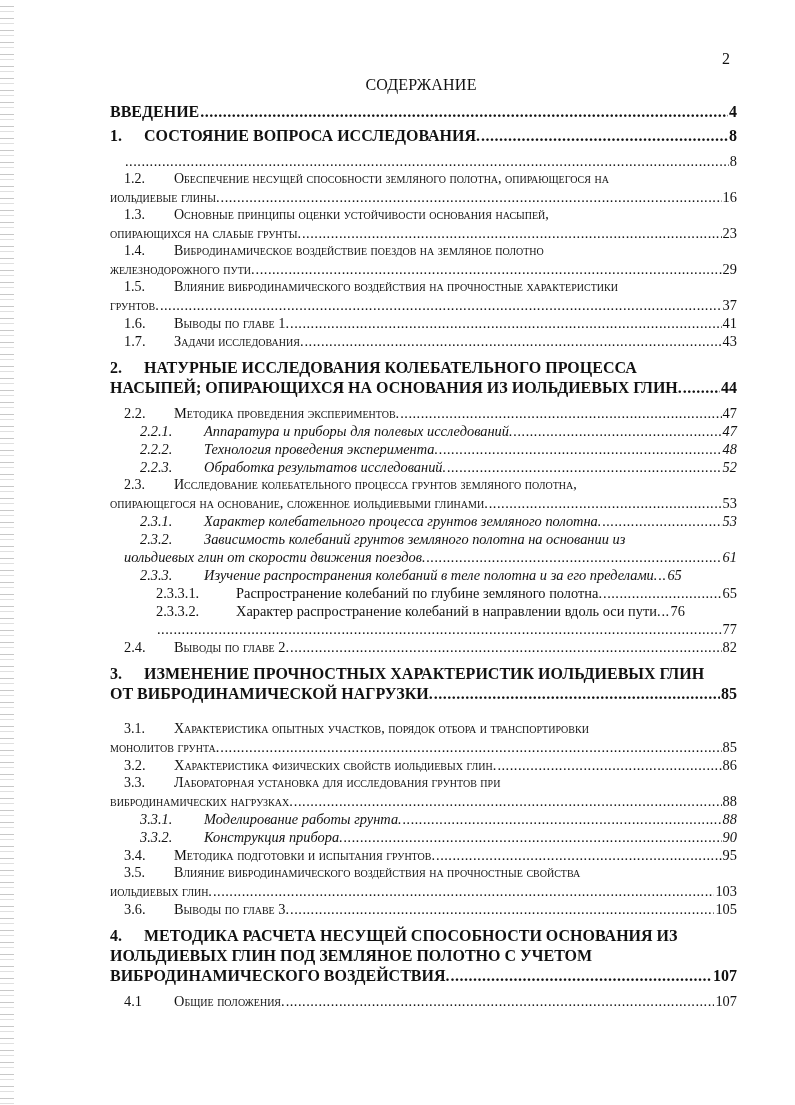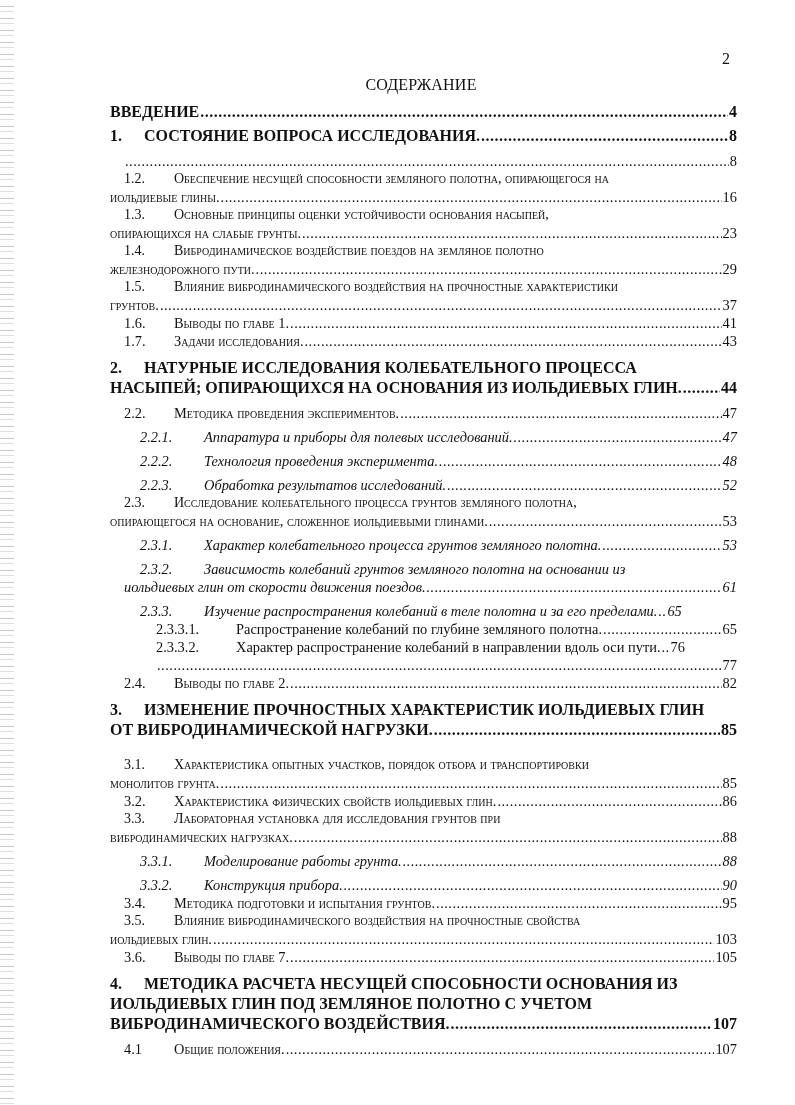--- a/index.html
+++ b/index.html
@@ -17,21 +17,21 @@
   .row .pg { white-space: nowrap; }
   .entry { margin: 0; }
   .lvl0 { font-weight: bold; font-size: 16px; }
   .lvl0 .row { font-size: 16px; line-height: 20px; }
   .lvl0 .line1 { font-size: 16px; line-height: 20px; white-space: nowrap; }
   .ch { margin-top: 4px; margin-bottom: 6px; }
   .lvl1 { padding-left: 14px; }
   .lvl1 .num { display: inline-block; width: 50px; }
   .lvl1 .line1 { font-variant: small-caps; font-size: 14px; line-height: 18px; white-space: nowrap; }
   .lvl1 .row { font-variant: small-caps; }
-  .lvl2 { padding-left: 30px; font-style: italic; margin-top: 6px; }
+  .lvl2 { padding-left: 30px; font-style: italic; }
   .lvl2 .num { display: inline-block; width: 64px; }
   .lvl2 .line1 { font-size: 14.4px; line-height: 18px; white-space: nowrap; }
   .lvl2 .cont { margin-left: -16px; }
   .lvl3 { padding-left: 46px; }
   .lvl3 .num { display: inline-block; width: 80px; }
   .chnum { display: inline-block; width: 34px; }
   .cont1 { margin-left: -14px; align-items: flex-end; }
 </style>
 </head>
 <body>
@@ -262,21 +262,21 @@
   <div class="entry lvl1">
     <div class="line1"><span class="num">3.5.</span><span>Влияние вибродинамического воздействия на прочностные свойства</span></div>
     <div class="row cont1">
         <span class="txt">иольдиевых глин.</span>
         <span class="dots"></span>
         <span class="pg">103</span>
       </div>
   </div>
   <div class="entry lvl1">
     <div class="row">
-        <span class="txt"><span class="num">3.6.</span><span>Выводы по главе 7.</span></span>
+        <span class="txt"><span class="num">3.6.</span><span>Выводы по главе 3.</span></span>
         <span class="dots"></span>
         <span class="pg">105</span>
       </div>
   </div>
 
   <div class="entry lvl0 ch" style="margin-top:8px;">
     <div class="line1"><span class="chnum">4.</span><span>МЕТОДИКА РАСЧЕТА НЕСУЩЕЙ СПОСОБНОСТИ ОСНОВАНИЯ ИЗ</span></div>
     <div class="line1">ИОЛЬДИЕВЫХ ГЛИН ПОД ЗЕМЛЯНОЕ ПОЛОТНО С УЧЕТОМ</div>
     <div class="row">
         <span class="txt">ВИБРОДИНАМИЧЕСКОГО ВОЗДЕЙСТВИЯ.</span>

